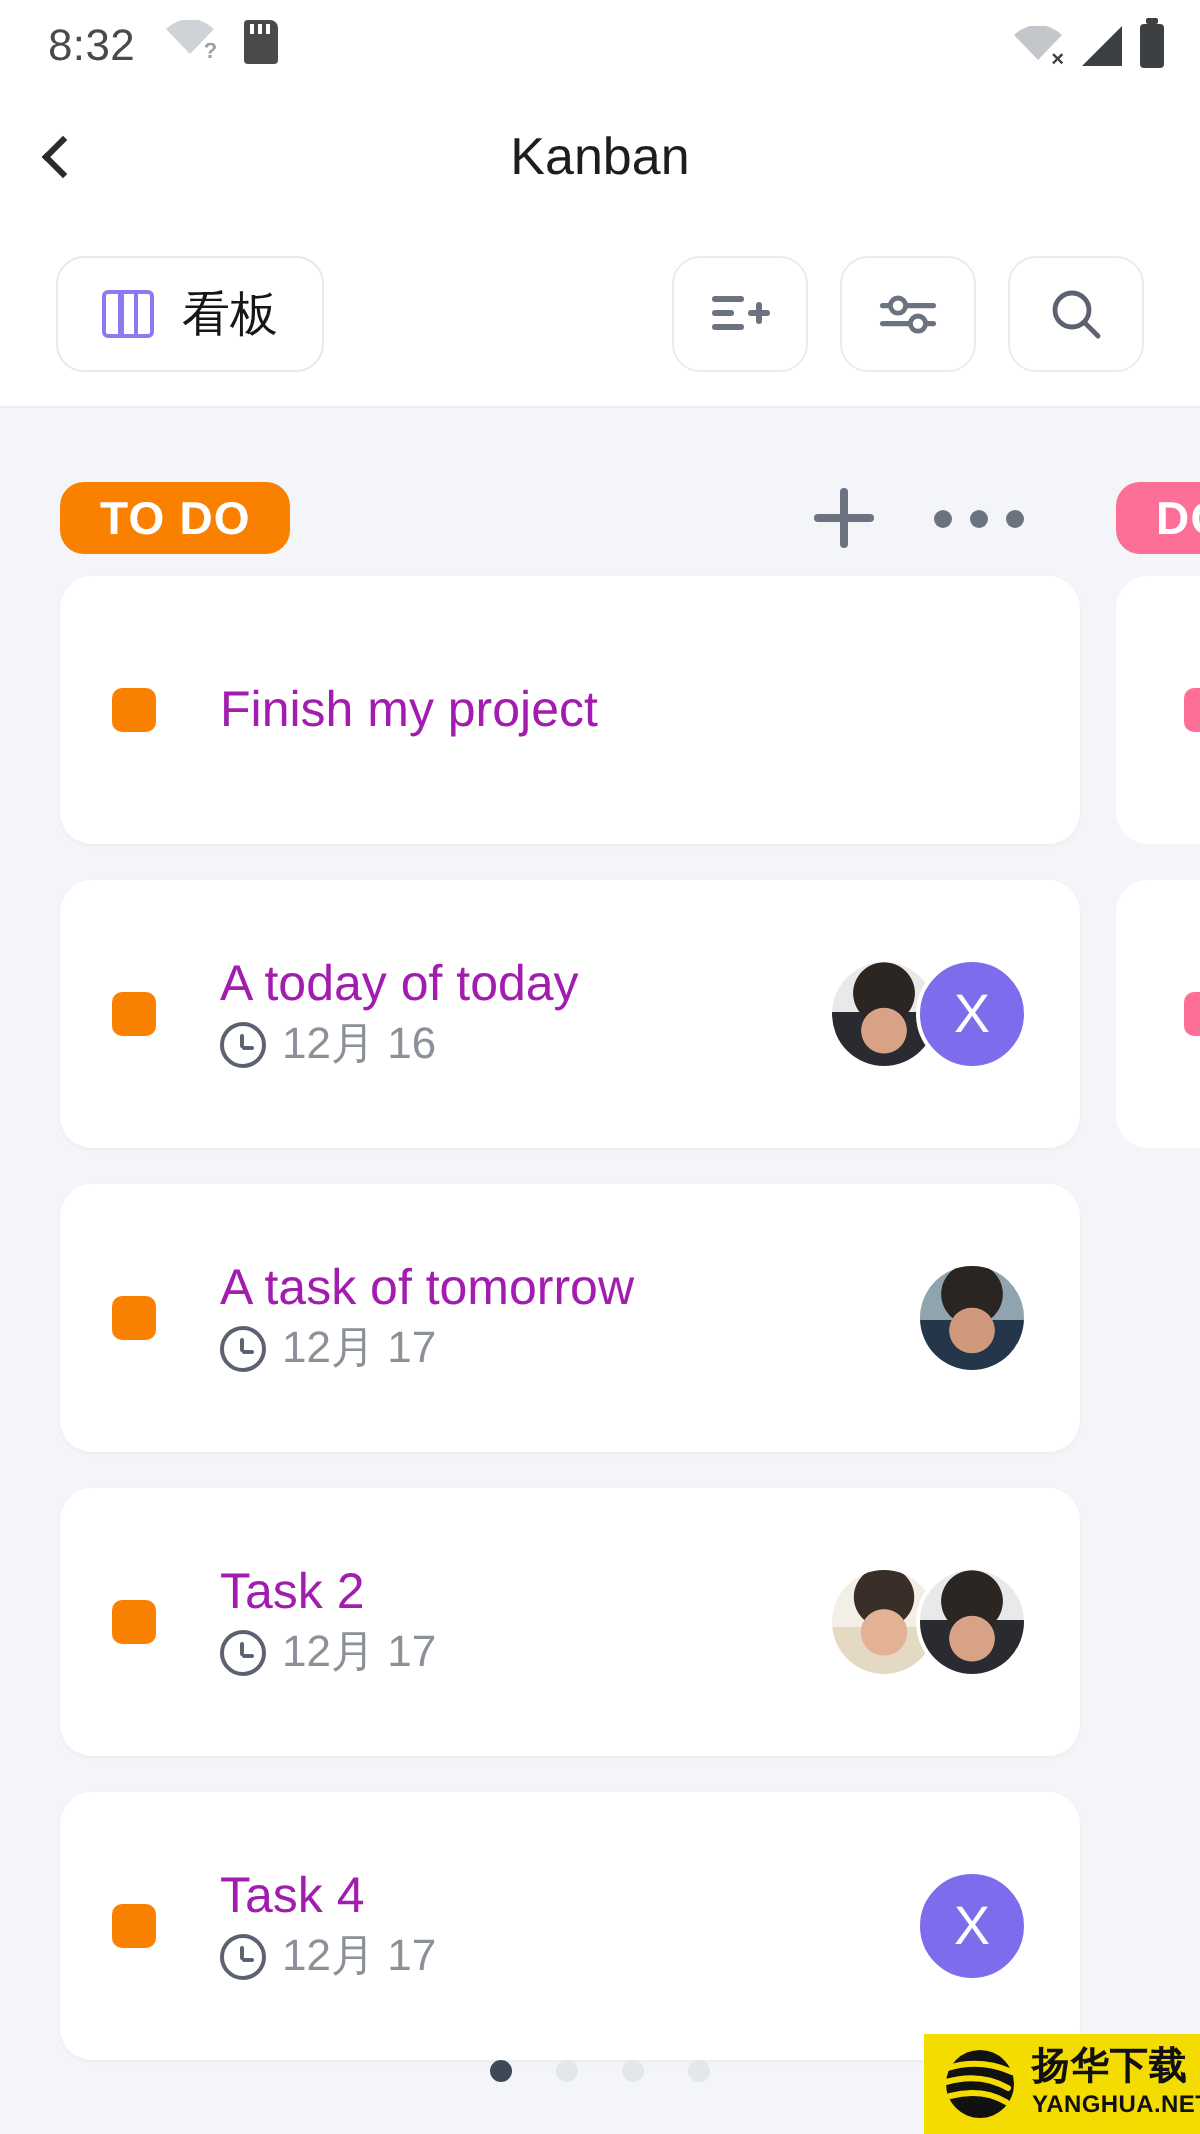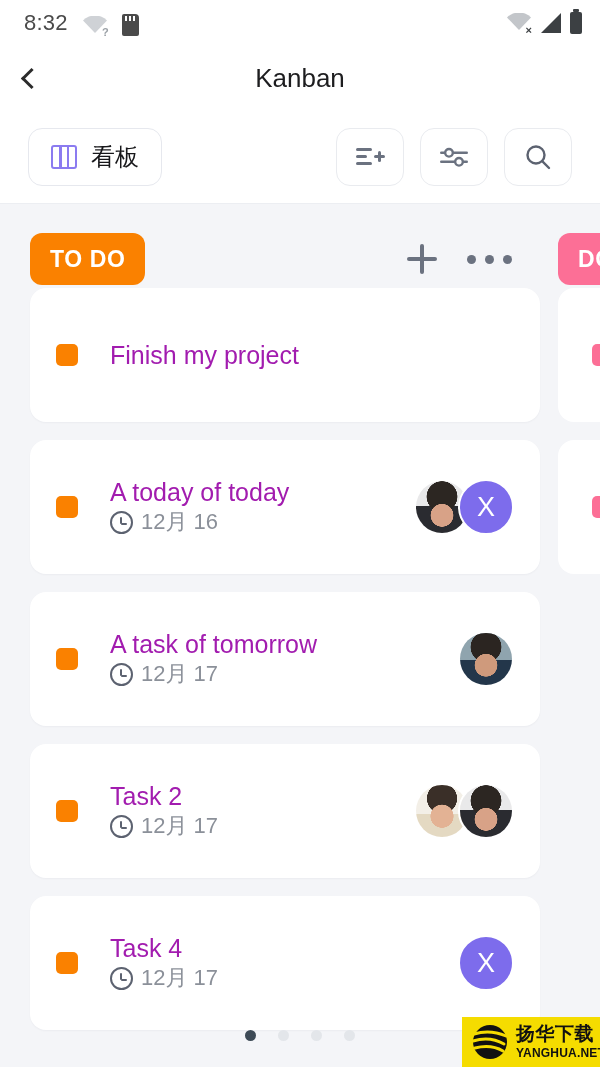--- a/index.html
+++ b/index.html
@@ -10,21 +10,21 @@
     overflow: hidden;
   }
   #screen { position: relative; width: 600px; height: 1067px; background: #f4f5f8; overflow: hidden; }
 
   
   .statusbar {
     height: 46px; background: #ffffff;
     display: flex; align-items: center; justify-content: space-between;
     padding: 0 18px 0 24px;
   }
-  .sb-left { display: flex; align-items: flex-end; gap: 14px; }
+  .sb-left { display: flex; align-items: flex-start; gap: 14px; }
   .sb-time { font-size: 22px; color: #4a4a4a; letter-spacing: .2px; }
   .sb-right { display: flex; align-items: center; gap: 9px; }
   .icon-wifiq { position: relative; width: 26px; height: 20px; }
   .icon-wifiq .q { position: absolute; right: -1px; bottom: -2px; font-size: 11px; color: #9aa0a6; font-weight: 700; }
   .icon-sd { width: 17px; height: 22px; background: #4a4a4a; border-radius: 2px 4px 2px 2px; position: relative; }
   .icon-sd::after { content: ""; position: absolute; top: 2px; left: 3px; width: 11px; height: 5px;
      background: repeating-linear-gradient(90deg, #fff 0 2px, transparent 2px 4px); }
   .icon-wifix { position: relative; width: 26px; height: 20px; }
   .icon-wifix .x { position: absolute; right: 0px; bottom: -3px; font-size: 11px; color: #3c4043; font-weight: 700; }
   .icon-signal { width: 0; height: 0; border-style: solid; border-width: 0 0 20px 20px; border-color: transparent transparent #3c4043 transparent; position: relative; }
@@ -52,21 +52,21 @@
               display: flex; align-items: center; justify-content: center; }
   svg.ti { display: block; }
 
   
   .board { position: absolute; left: 0; right: 0; top: 204px; bottom: 0; background: #f4f5f8; overflow: hidden; }
   .columns { display: flex; align-items: flex-start; height: 100%; }
   .column { flex: 0 0 auto; padding-top: 26px; }
   .col-main { width: 540px; padding-left: 30px; padding-right: 0; }
   .col-next { width: 120px; padding-left: 18px; }
   .col-head { display: flex; align-items: center; height: 58px; padding-right: 28px; }
-  .col-badge { height: 52px; border-radius: 12px; display: flex; align-items: center; padding: 12px 20px;
+  .col-badge { height: 36px; border-radius: 12px; display: flex; align-items: center; padding: 12px 20px;
                color: #fff; font-size: 23px; font-weight: 700; letter-spacing: .6px; }
   .col-actions { margin-left: auto; display: flex; align-items: center; gap: 30px; }
   .plus-ico { width: 30px; height: 30px; position: relative; }
   .plus-ico::before, .plus-ico::after { content:""; position:absolute; background:#6b7280; border-radius:2px; }
   .plus-ico::before { left: 0; right: 0; top: 13px; height: 4px; }
   .plus-ico::after { top: 0; bottom: 0; left: 13px; width: 4px; }
   .dots-ico { display: flex; gap: 9px; align-items: center; }
   .dots-ico i { width: 9px; height: 9px; border-radius: 50%; background: #6b7280; display:block; }
 
   

